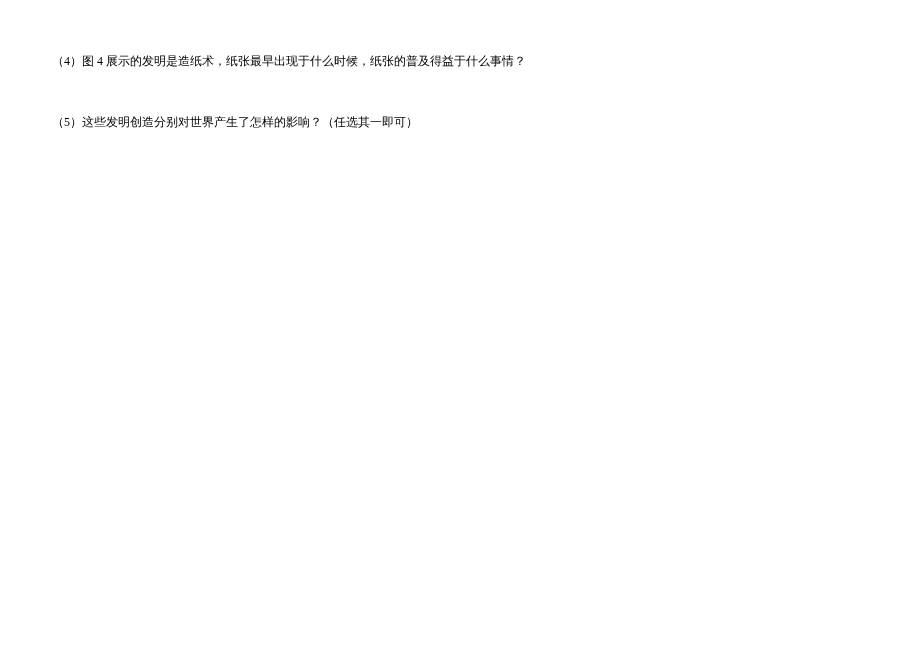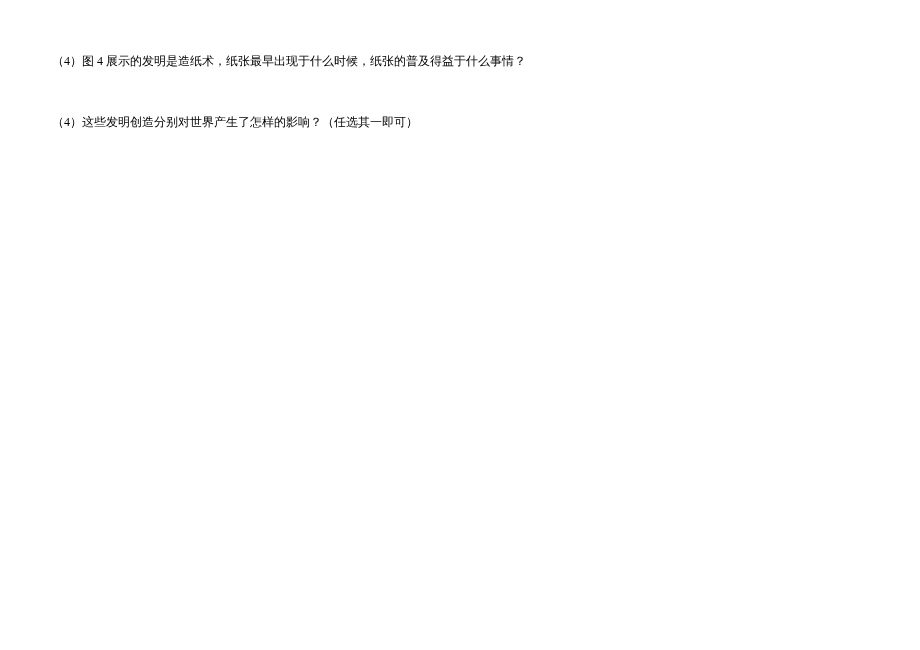--- a/index.html
+++ b/index.html
@@ -23,14 +23,14 @@
     }
   </style>
 </head>
 <body>
 
 <div class="question">
   <span>（4）图 4 展示的发明是造纸术，纸张最早出现于什么时候，纸张的普及得益于什么事情？</span>
 </div>
 
 <div class="question">
-  <span>（4）这些发明创造分别对世界产生了怎样的影响？（任选其一即可）</span>
+  <span>（5）这些发明创造分别对世界产生了怎样的影响？（任选其一即可）</span>
 </div>
 
 </body></html>

